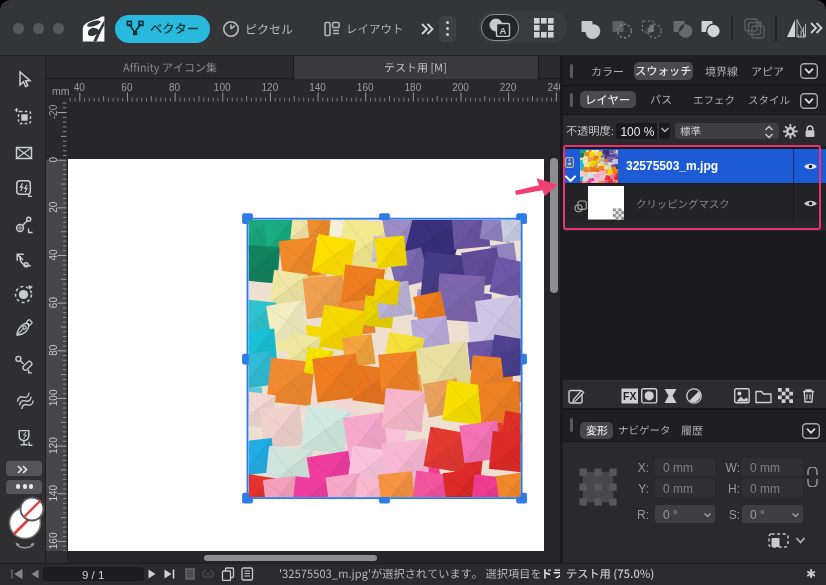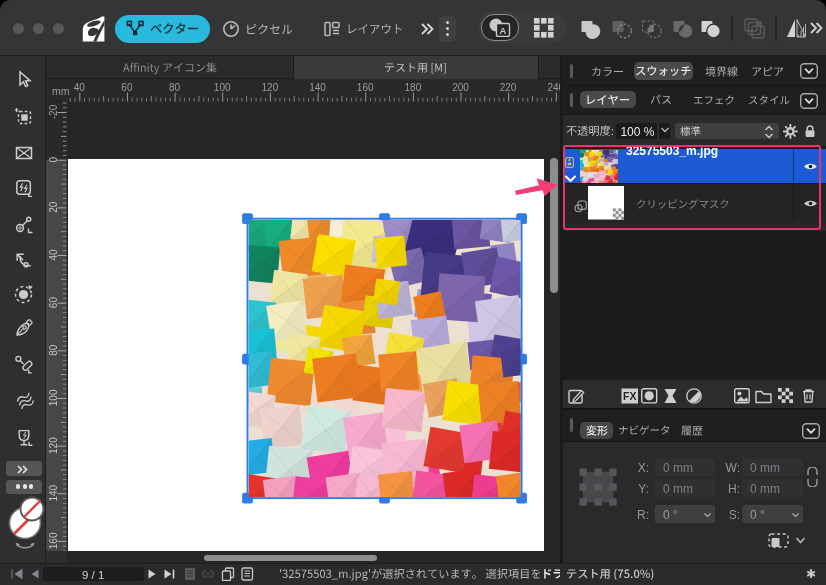--- a/index.html
+++ b/index.html
@@ -1367,21 +1367,21 @@
         <rect x="224" y="256" width="32" height="32" fill="#EE3D8E"></rect>
         <path d="M224 256 L256 288 M256 256 L224 288" stroke="rgba(50,25,0,0.12)" stroke-width="0.6" fill="none"></path>
         <path d="M256 288 L256 256 L224 288 Z" fill="rgba(0,0,0,0.045)"></path>
       </g>
       <g transform="rotate(-8 264 269)">
         <rect x="249" y="254" width="30" height="30" fill="#F2862B"></rect>
         <path d="M249 254 L279 284 M279 254 L249 284" stroke="rgba(50,25,0,0.12)" stroke-width="0.6" fill="none"></path>
         <path d="M279 284 L279 254 L249 284 Z" fill="rgba(0,0,0,0.045)"></path>
       </g>
     </svg>
-    <div style="position:absolute;left:626px;top:144px;width:170px;height:16px;color:#fff;font-size:12px;font-weight:bold;font-family:'Liberation Sans'">32575503_m.jpg</div>
+    <div style="position:absolute;left:626px;top:159px;width:170px;height:16px;color:#fff;font-size:12px;font-weight:bold;font-family:'Liberation Sans'">32575503_m.jpg</div>
     <div style="position:absolute;left:792.8px;top:148.7px;width:1px;height:34.8px;background:rgba(10,20,40,0.55)"></div>
     <svg style="position:absolute;left:803px;top:161px;" width="15" height="11" viewBox="0 0 15 11">
       <path d="M1.2 5.5 C4 1.9 11 1.9 13.8 5.5 C11 9.1 4 9.1 1.2 5.5 Z" fill="#e6e7ee"></path>
       <circle cx="7.5" cy="5.5" r="1.8" fill="#16181c"></circle>
     </svg>
     <div style="position:absolute;left:562.5px;top:183.5px;width:263.5px;height:39.1px;background:#242427"></div>
     <svg style="position:absolute;left:574px;top:199.5px;" width="13" height="13" viewBox="0 0 13 13">
       <rect x="4" y="1" width="8.3" height="8.3" rx="2" fill="none" stroke="#a5a5a7" stroke-width="1.15"></rect>
       <circle cx="4.6" cy="8.2" r="3.5" fill="none" stroke="#a5a5a7" stroke-width="1.15"></circle>
     </svg>

